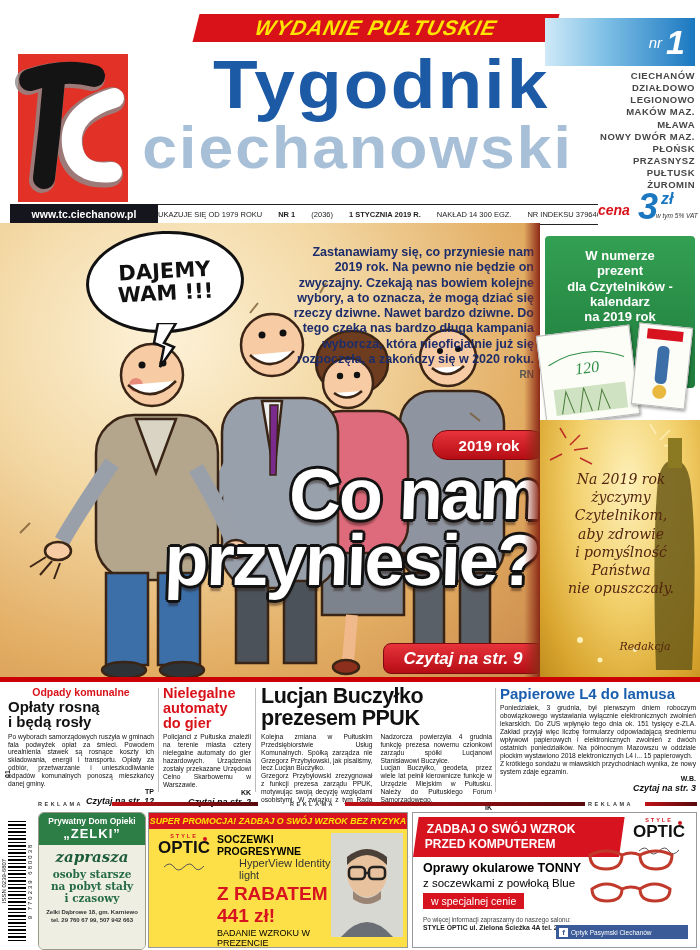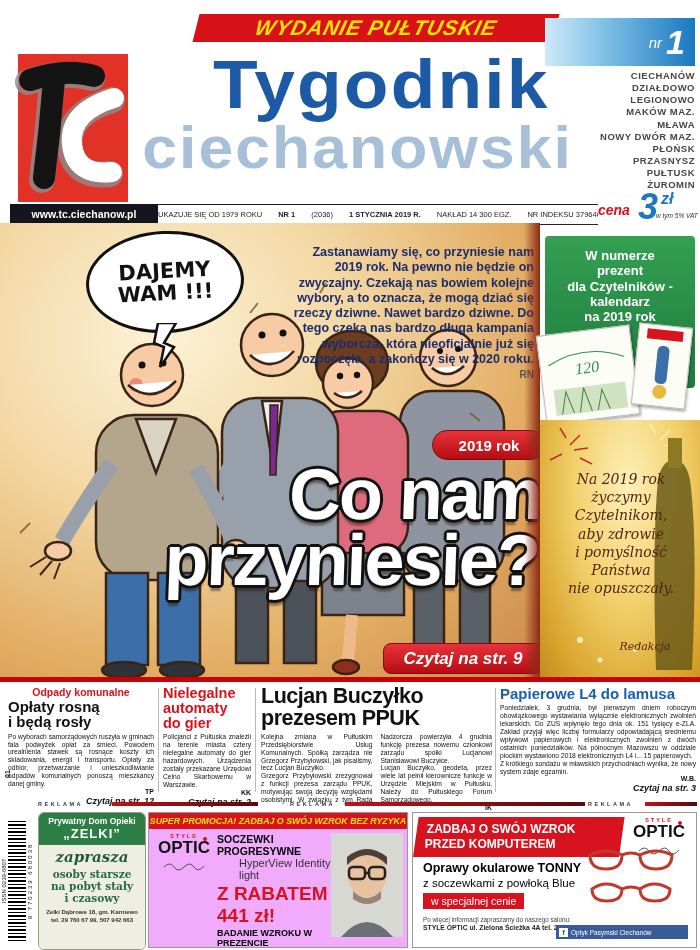--- a/index.html
+++ b/index.html
@@ -110,33 +110,33 @@
      border:1px solid #9a9a8a;}
   #ad-zelki .hdr{background:#2d7d46;color:#fff;text-align:center;padding:3px 2px 4px;}
   #ad-zelki .t1{font-size:8.5px;font-weight:bold;}
   #ad-zelki .t2{font-size:13px;font-weight:bold;letter-spacing:1px;}
   #ad-zelki .bdy{background:#efeee2;height:100%;text-align:center;padding-top:3px;}
   #ad-zelki .inv{font-family:"DejaVu Serif",serif;font-style:italic;font-weight:bold;
      color:#1d5c38;font-size:15px;}
   #ad-zelki .ln{font-family:"DejaVu Serif",serif;font-weight:bold;color:#256b44;font-size:10.5px;line-height:1.15;margin-top:2px;}
   #ad-zelki .adr{font-size:6px;font-weight:bold;color:#333;margin-top:5px;line-height:1.3;}
 
-  #ad-optic1{left:148px;top:812px;width:260px;height:136px;border:1px solid #999;box-sizing:border-box;background:#f0abfc;}
+  #ad-optic1{left:148px;top:812px;width:260px;height:136px;border:1px solid #999;box-sizing:border-box;background:#fde047;}
   #ad-optic1 .hdr{background:#d6131f;color:#ffe400;font-weight:bold;font-style:italic;font-size:8.8px;
      text-align:center;padding:3px 0;}
   #ad-optic1 .row{display:flex;padding:4px 4px 0 6px;}
   .optic-logo{width:58px;flex:none;text-align:center;}
   .optic-logo .sm{font-size:5.5px;letter-spacing:2px;color:#d6131f;font-weight:bold;}
   .optic-logo .big{font-size:17px;font-weight:800;color:#111;line-height:1;position:relative;display:inline-block;}
   .optic-logo .dot{position:absolute;right:3px;top:-2px;width:4px;height:4px;border-radius:50%;background:#d6131f;}
   #ad-optic1 .mid{flex:1;padding-left:4px;}
   #ad-optic1 .prod{font-weight:bold;font-size:10.5px;}
   #ad-optic1 .sub{font-size:11px;color:#333;padding-left:22px;}
   #ad-optic1 .disc{color:#d6131f;font-weight:800;font-size:19px;margin:2px 0 1px;}
-  #ad-optic1 .gift{font-weight:bold;font-size:9px;}
+  #ad-optic1 .gift{font-weight:normal;font-size:9px;}
   #ad-optic1 .det{font-size:6px;font-weight:bold;margin-top:4px;}
   #ad-optic1 .photo{width:72px;height:104px;flex:none;}
 
   #ad-optic2{left:412px;top:812px;width:285px;height:136px;border:1px solid #999;box-sizing:border-box;background:#fff;}
   #ad-optic2 .hdr{position:absolute;left:0;top:4px;width:196px;background:#d6131f;color:#fff;font-weight:bold;
      font-size:12px;line-height:1.25;padding:5px 0 5px 10px;transform:skewX(-8deg);transform-origin:left bottom;}
   #ad-optic2 .hdr span{display:block;transform:skewX(8deg);}
   #ad-optic2 .logo{position:absolute;right:8px;top:4px;text-align:center;}
   #ad-optic2 .prod{position:absolute;left:10px;top:48px;font-weight:bold;font-size:12.5px;}
   #ad-optic2 .sub{position:absolute;left:10px;top:64px;font-size:11.5px;}

